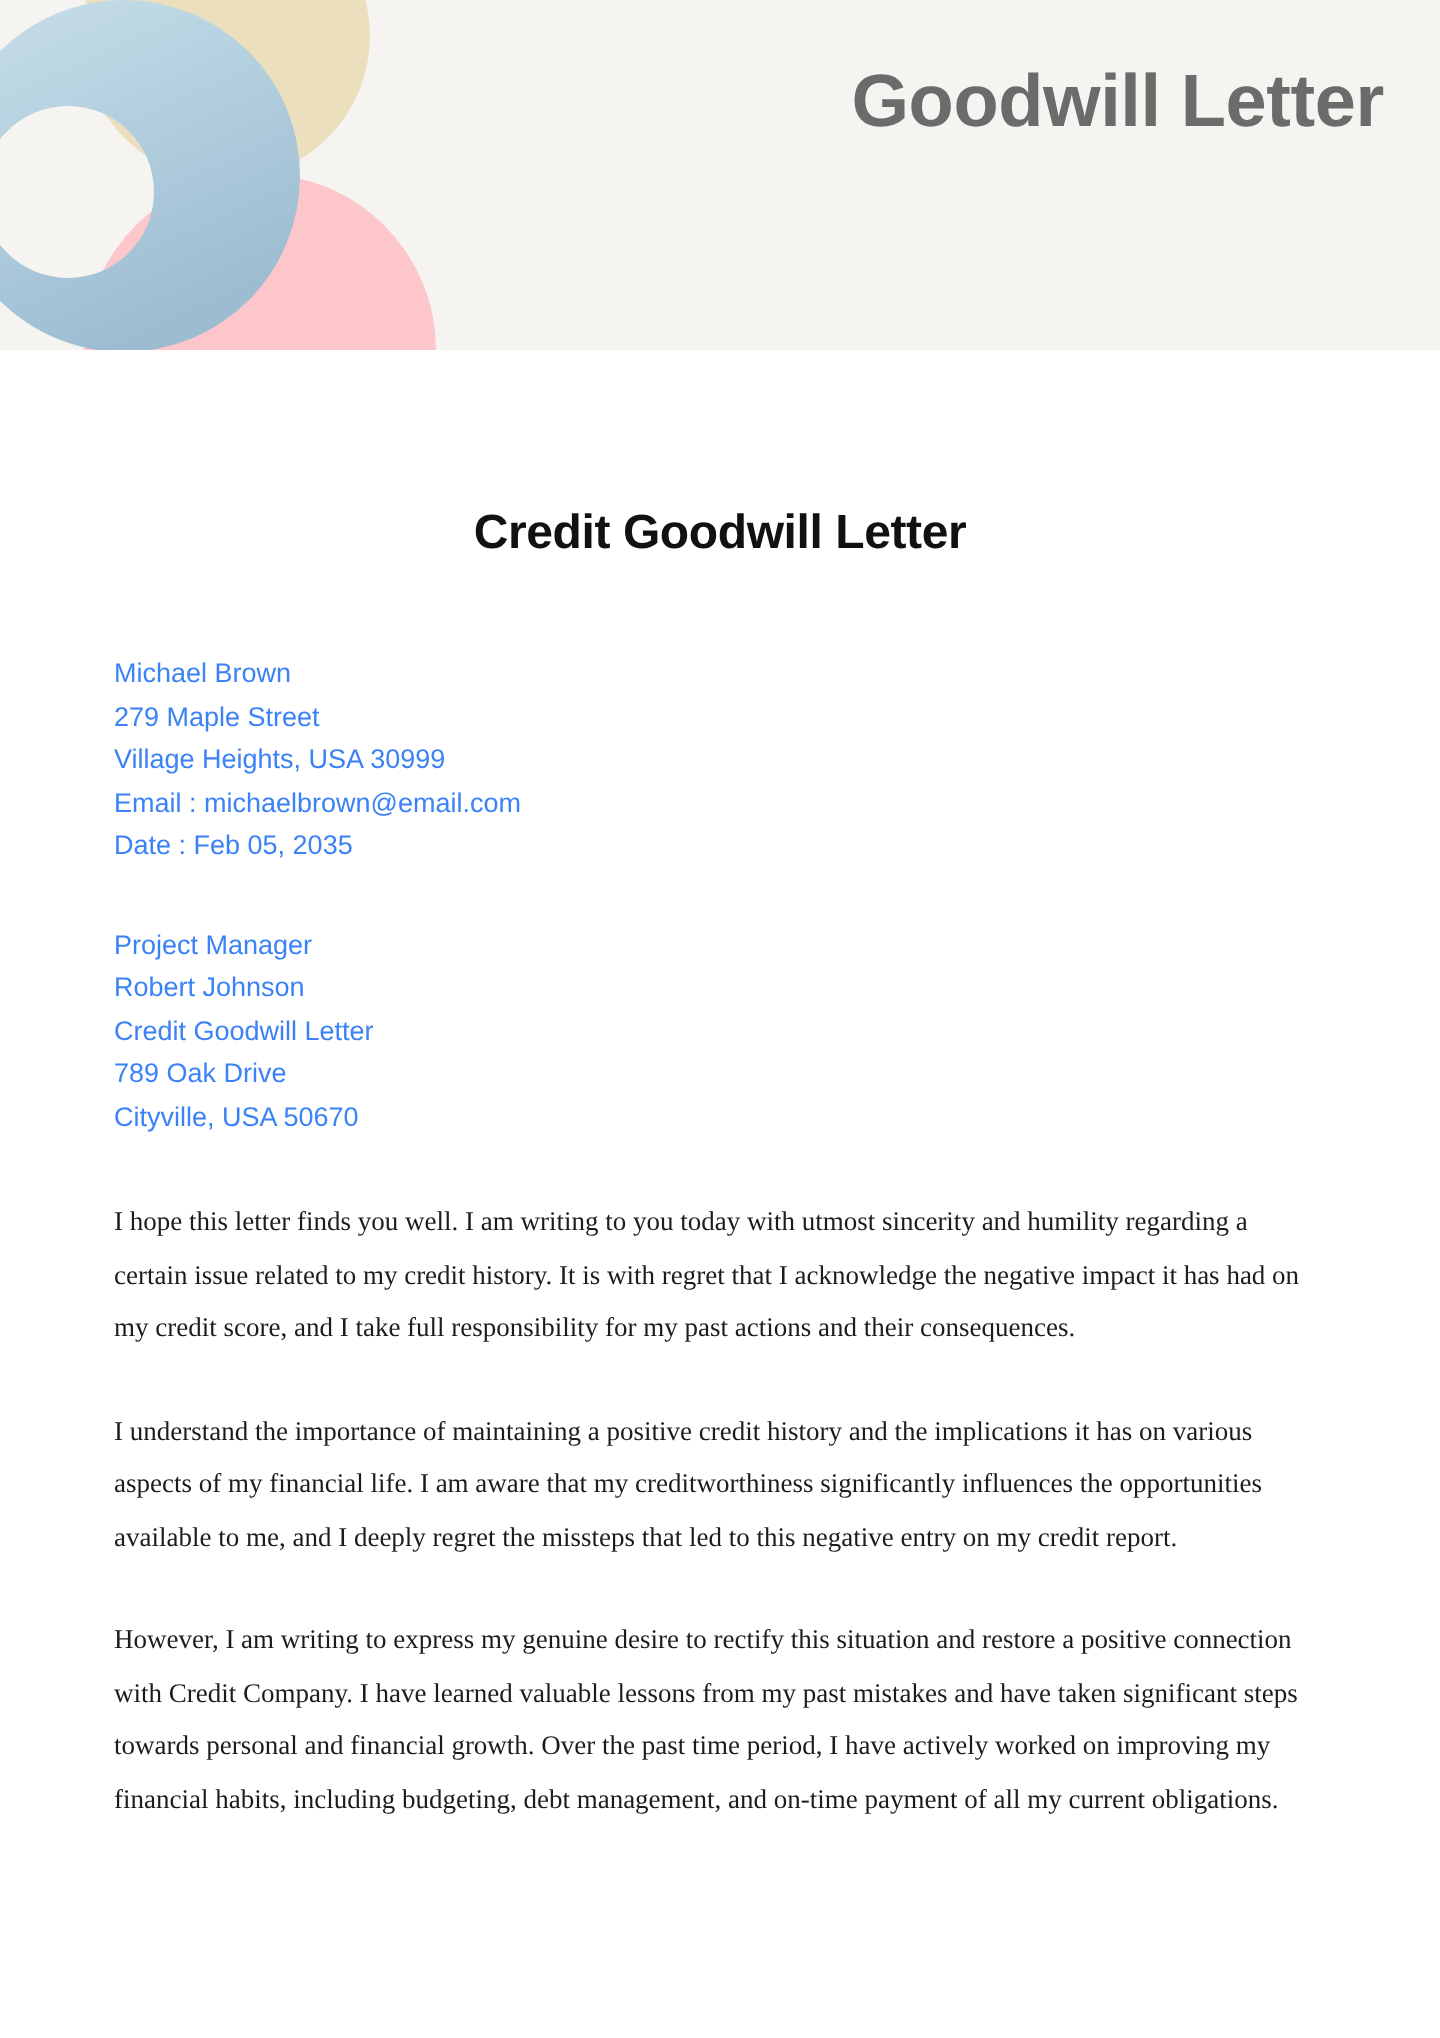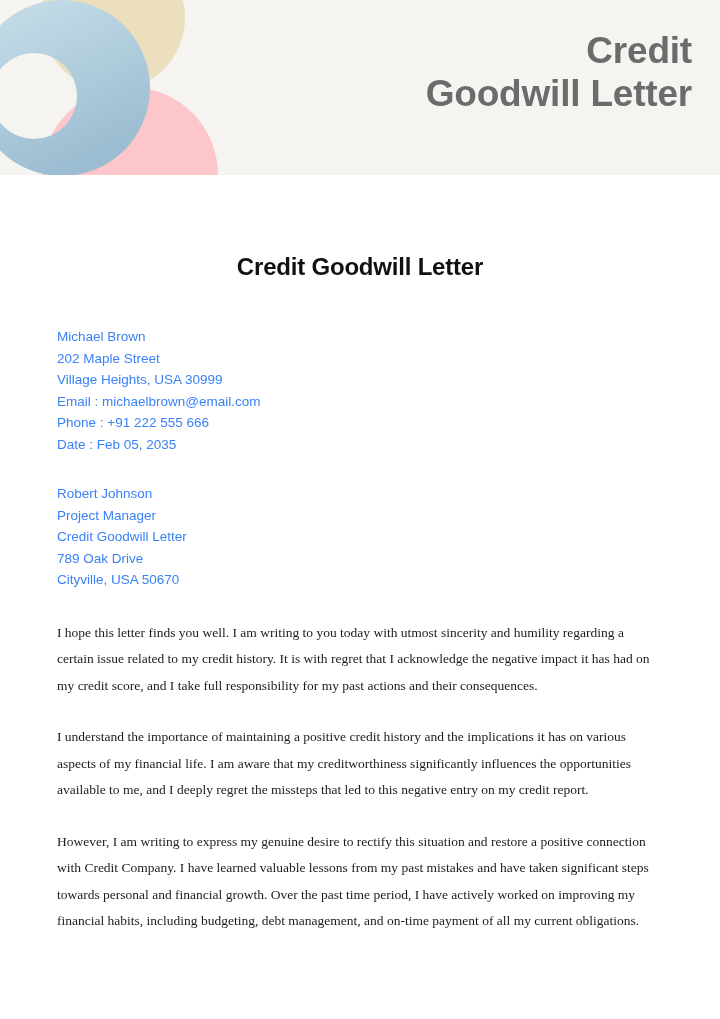--- a/index.html
+++ b/index.html
@@ -120,42 +120,40 @@
 
       <circle cx="130" cy="175" r="88" fill="#fcc6cb"></circle>
 
       <g mask="url(#donutMask)">
         <circle cx="62" cy="88" r="88" fill="url(#blueGrad)"></circle>
       </g>
     </svg>
   </div>
 
   <div class="header-title">
-    <span class="t-line">Credit</span>
     <span class="t-line">Goodwill Letter</span>
   </div>
 
 </div>
 
 <div class="doc">
 
   <h1 class="doc-title">Credit Goodwill Letter</h1>
 
   <div class="addr-block sender">
     <span class="addr-line">Michael Brown</span>
-    <span class="addr-line">202 Maple Street</span>
+    <span class="addr-line">279 Maple Street</span>
     <span class="addr-line">Village Heights, USA 30999</span>
     <span class="addr-line">Email : michaelbrown@email.com</span>
-    <span class="addr-line">Phone : +91 222 555 666</span>
     <span class="addr-line">Date : Feb 05, 2035</span>
   </div>
 
   <div class="addr-block recipient">
+    <span class="addr-line">Project Manager</span>
     <span class="addr-line">Robert Johnson</span>
-    <span class="addr-line">Project Manager</span>
     <span class="addr-line">Credit Goodwill Letter</span>
     <span class="addr-line">789 Oak Drive</span>
     <span class="addr-line">Cityville, USA 50670</span>
   </div>
 
 
   <p class="body-para p-first">I hope this letter finds you well. I am writing to you today with utmost sincerity and humility regarding a certain issue related to my credit history. It is with regret that I acknowledge the negative impact it has had on my credit score, and I take full responsibility for my past actions and their consequences.</p>
   <p class="body-para">I understand the importance of maintaining a positive credit history and the implications it has on various aspects of my financial life. I am aware that my creditworthiness significantly influences the opportunities available to me, and I deeply regret the missteps that led to this negative entry on my credit report.</p>
   <p class="body-para">However, I am writing to express my genuine desire to rectify this situation and restore a positive connection with Credit Company. I have learned valuable lessons from my past mistakes and have taken significant steps towards personal and financial growth. Over the past time period, I have actively worked on improving my financial habits, including budgeting, debt management, and on-time payment of all my current obligations.</p>
 

